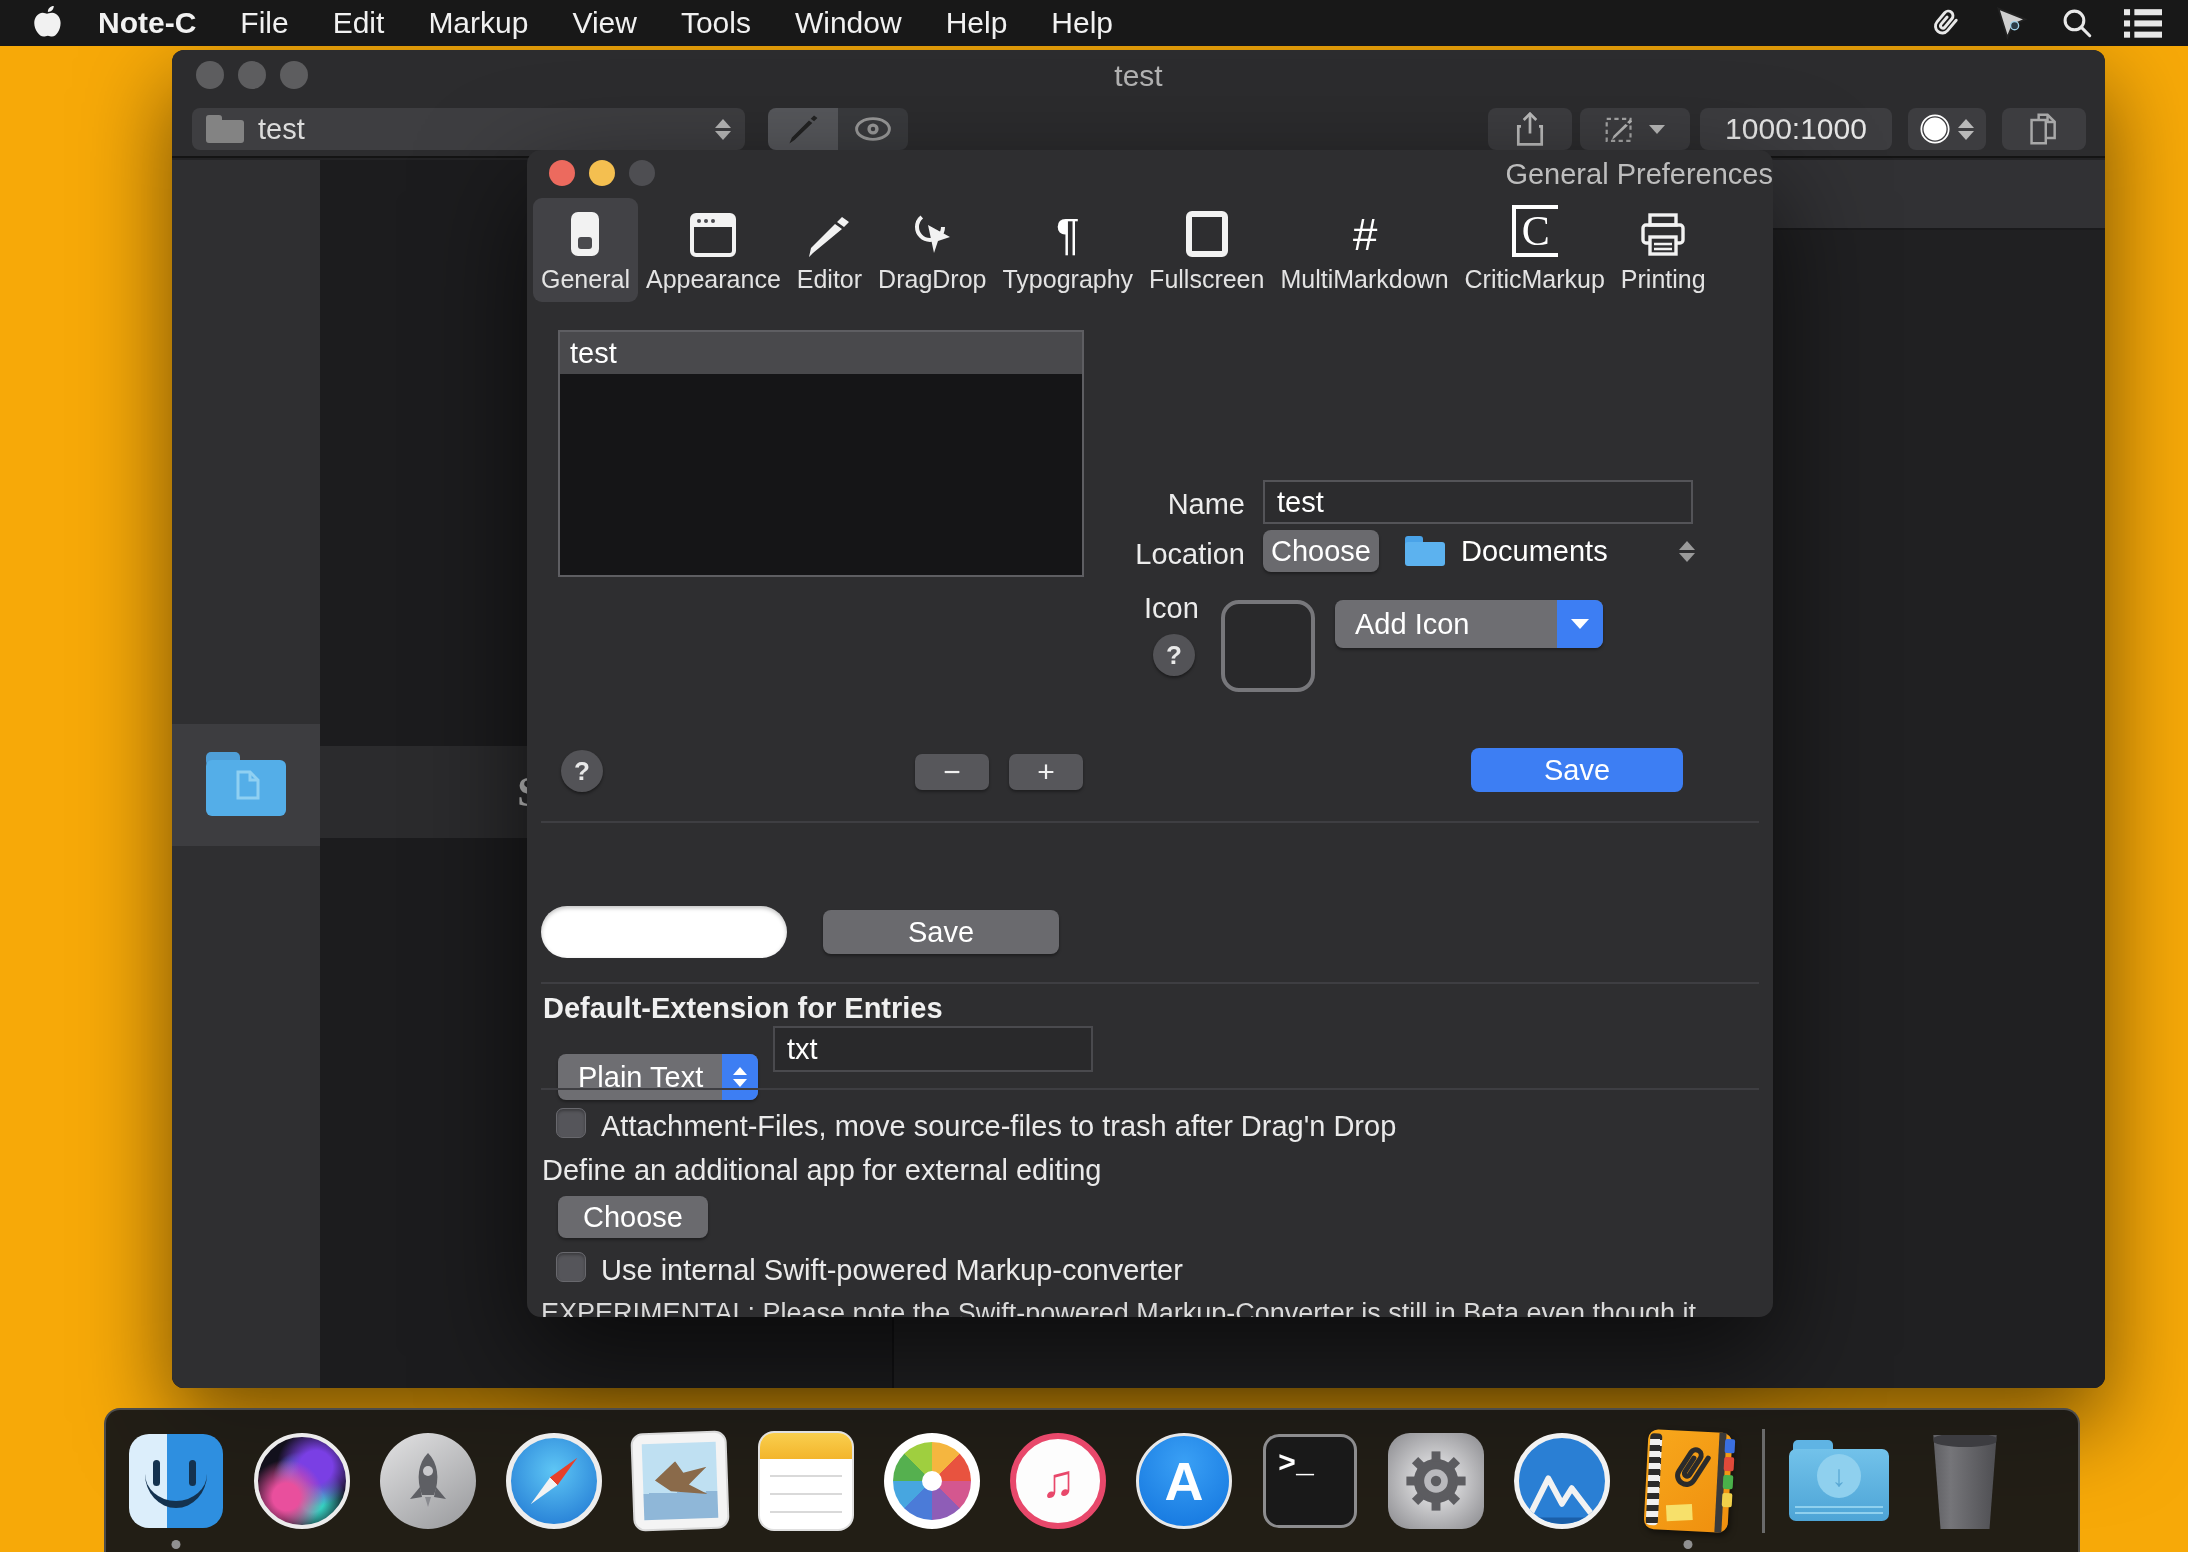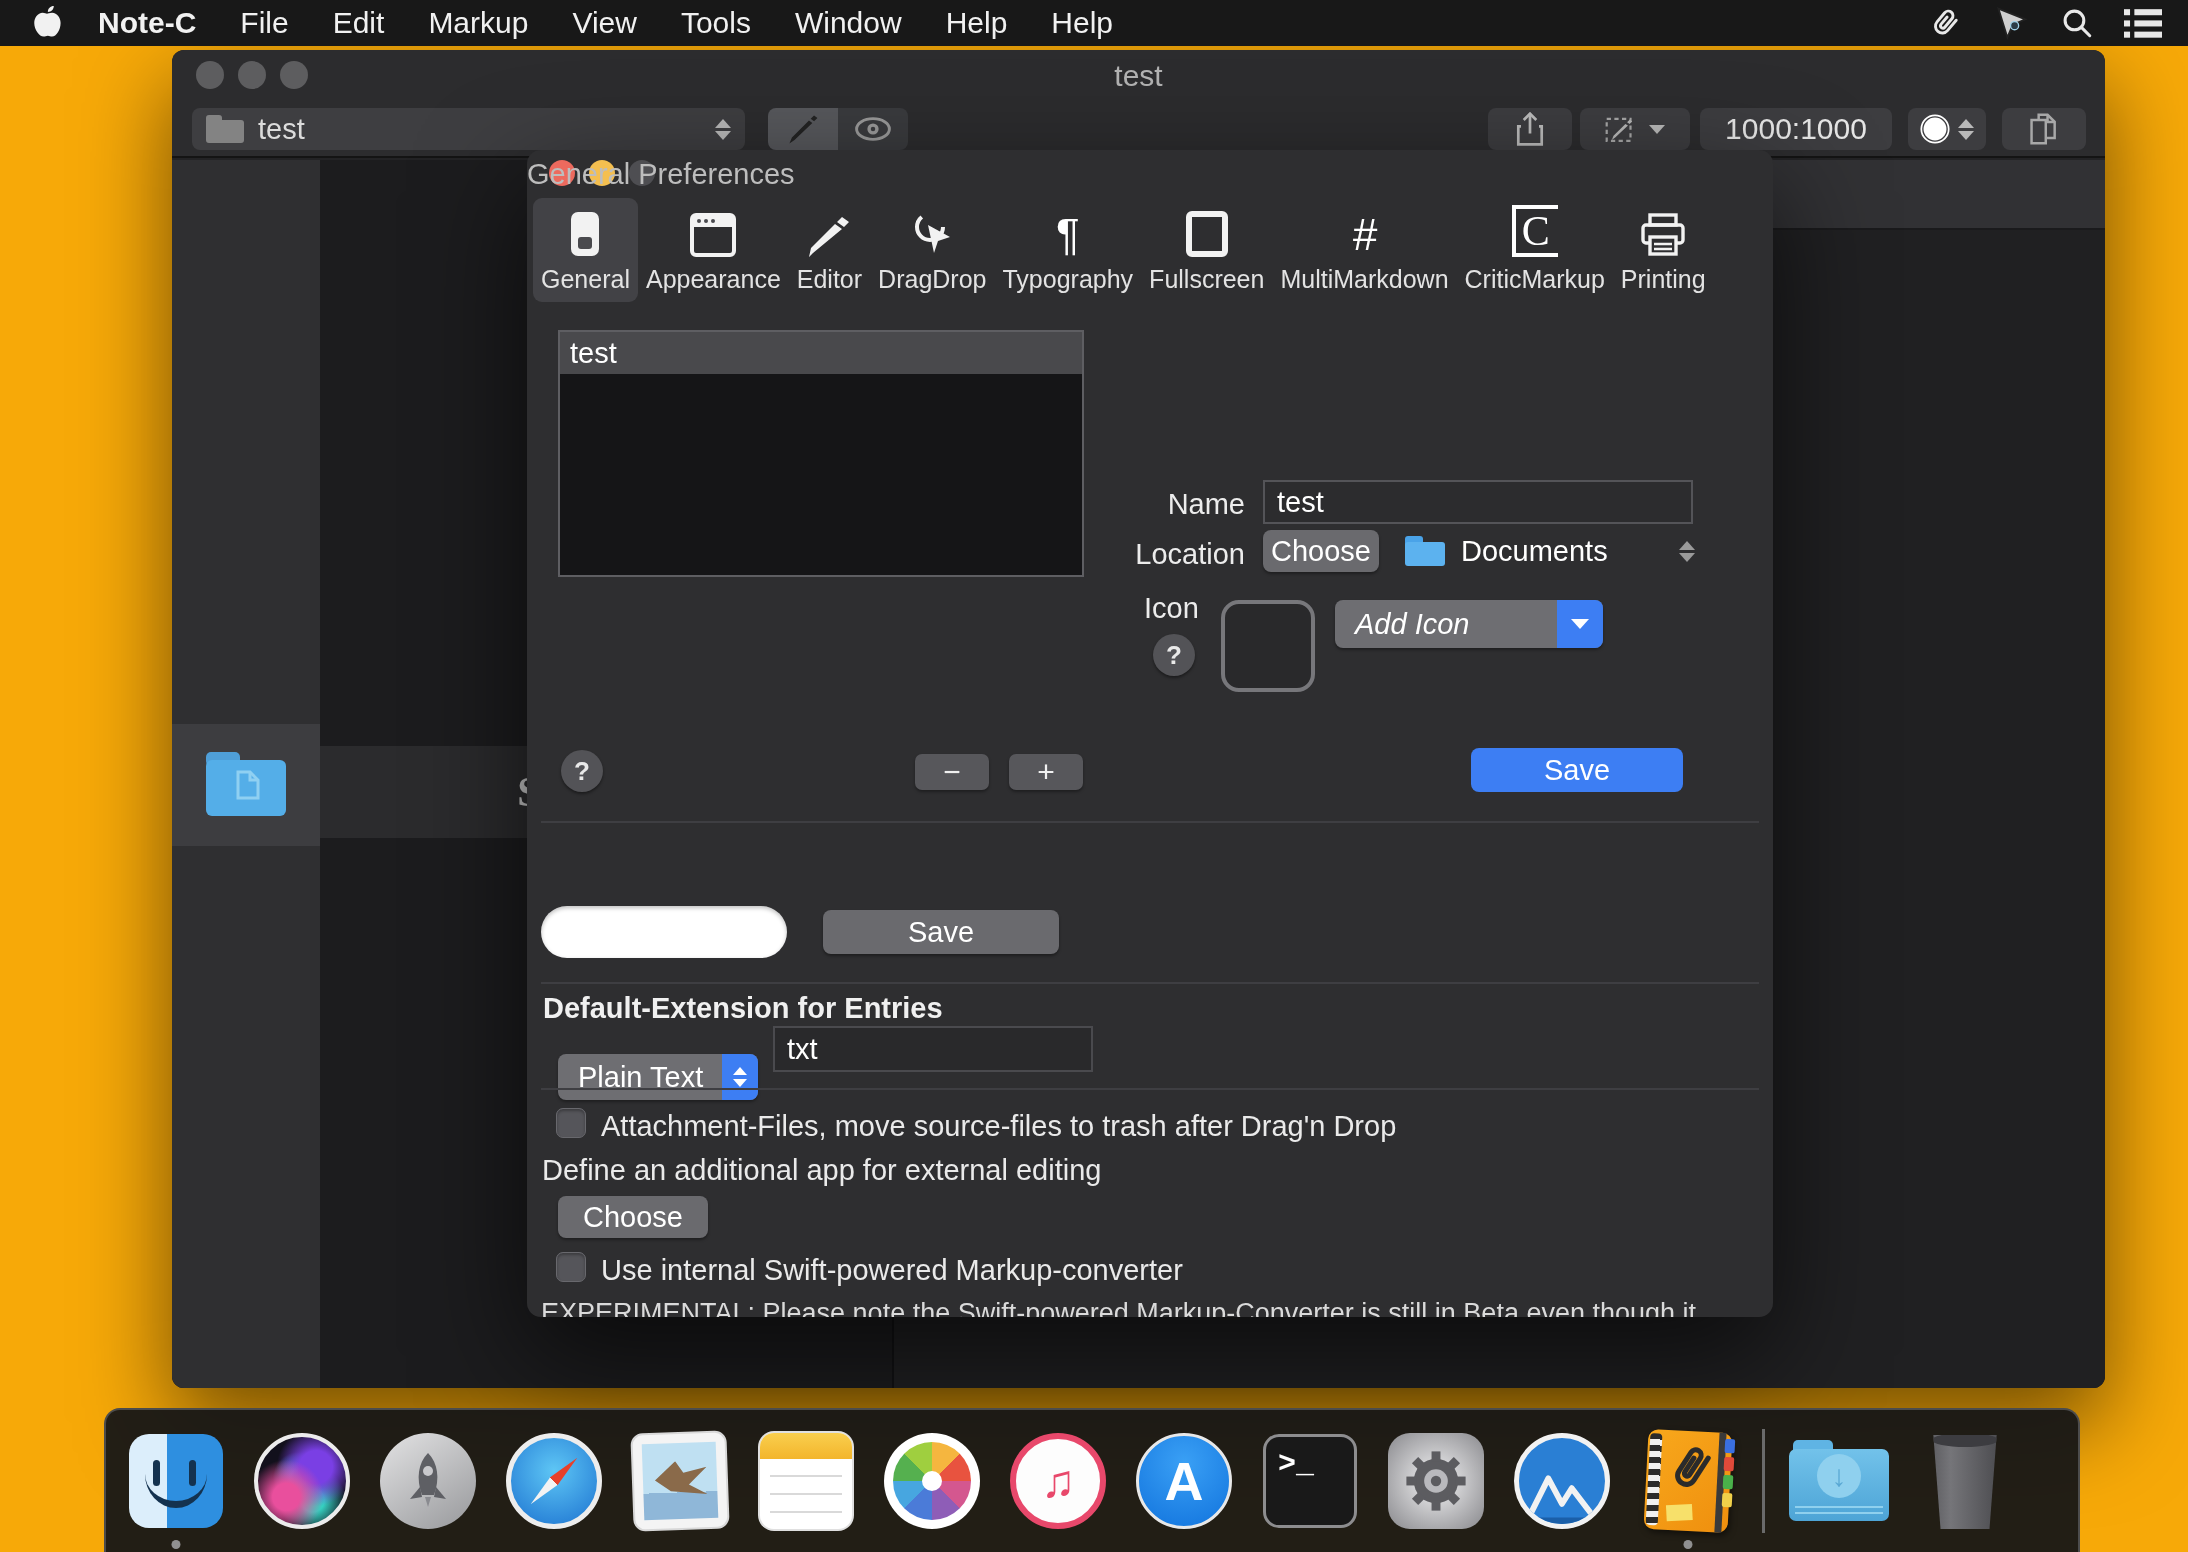--- a/index.html
+++ b/index.html
@@ -53,21 +53,21 @@
   .editor{position:absolute;left:722px;top:0;right:0;bottom:0;background:#202022;}
   .editorstrip{position:absolute;left:0;top:0;right:0;height:70px;background:#313134;border-bottom:2px solid #1a1a1c;}
 
   
   .dialog{position:absolute;left:527px;top:150px;width:1246px;height:1167px;background:#2e2e30;
     border-radius:14px;box-shadow:0 40px 110px rgba(0,0,0,.65);z-index:10;color:#eaeaea;font-size:29px;overflow:hidden;}
   .dtitlebar{position:relative;height:46px;}
   .dtitlebar .dots{position:absolute;left:22px;top:10px;display:flex;gap:14px;}
   .ddot{width:26px;height:26px;border-radius:50%;}
   .ddot.red{background:#EC6A5E;} .ddot.yel{background:#F4BF50;} .ddot.gry{background:#4e4e52;}
-  .dtitlebar .dtitle{position:absolute;left:0;right:0;top:8px;text-align:left;color:#bdbdbd;font-size:29px;}
+  .dtitlebar .dtitle{position:absolute;left:0;right:0;top:8px;text-align:right;color:#bdbdbd;font-size:29px;}
   .tabs{position:absolute;left:6px;top:48px;right:6px;height:104px;display:flex;align-items:stretch;}
   .tab{display:flex;flex-direction:column;align-items:center;justify-content:flex-end;gap:8px;
     padding:8px 8px 8px;border-radius:9px;}
   .tab.selected{background:#424246;}
   .tab .ticon{height:48px;display:flex;align-items:flex-end;justify-content:center;color:#fff;}
   .tab .tlabel{font-size:25px;color:#e3e3e3;white-space:nowrap;}
   .glyphicon{font-size:44px;line-height:44px;color:#fff;font-weight:400;}
   .cmwrap{font-family:"Liberation Serif",serif;font-size:42px;line-height:44px;color:#fff;}
 
   .dbody{position:absolute;left:0;top:152px;right:0;bottom:0;}
@@ -421,21 +421,21 @@
         <span style="flex:1;">Documents</span>
         <span class="updown">
             <i class="u" style="border-bottom-color:#9a9a9a;"></i>
             <i class="d" style="border-top-color:#9a9a9a;"></i>
           </span>
       </div>
 
       <div class="flabel" style="left:617px;top:290px;text-align:left;">Icon</div>
       <div class="helpbtn" style="left:626px;top:332px;">?</div>
       <div class="iconbox"></div>
-      <div class="dropdown" style="left:808px;top:298px;width:268px;height:48px;font-style:italic;">
+      <div class="dropdown" style="left:808px;top:298px;width:268px;height:48px;">
         <span class="dlabel">Add Icon</span>
         <span class="dseg">
             <i class="chev down"></i>
           </span>
       </div>
       <div class="bluebtn" style="left:944px;top:446px;width:212px;height:44px;">Save</div>
 
       <div class="divline" style="top:519px;"></div>
 
       <div class="pill"></div>

